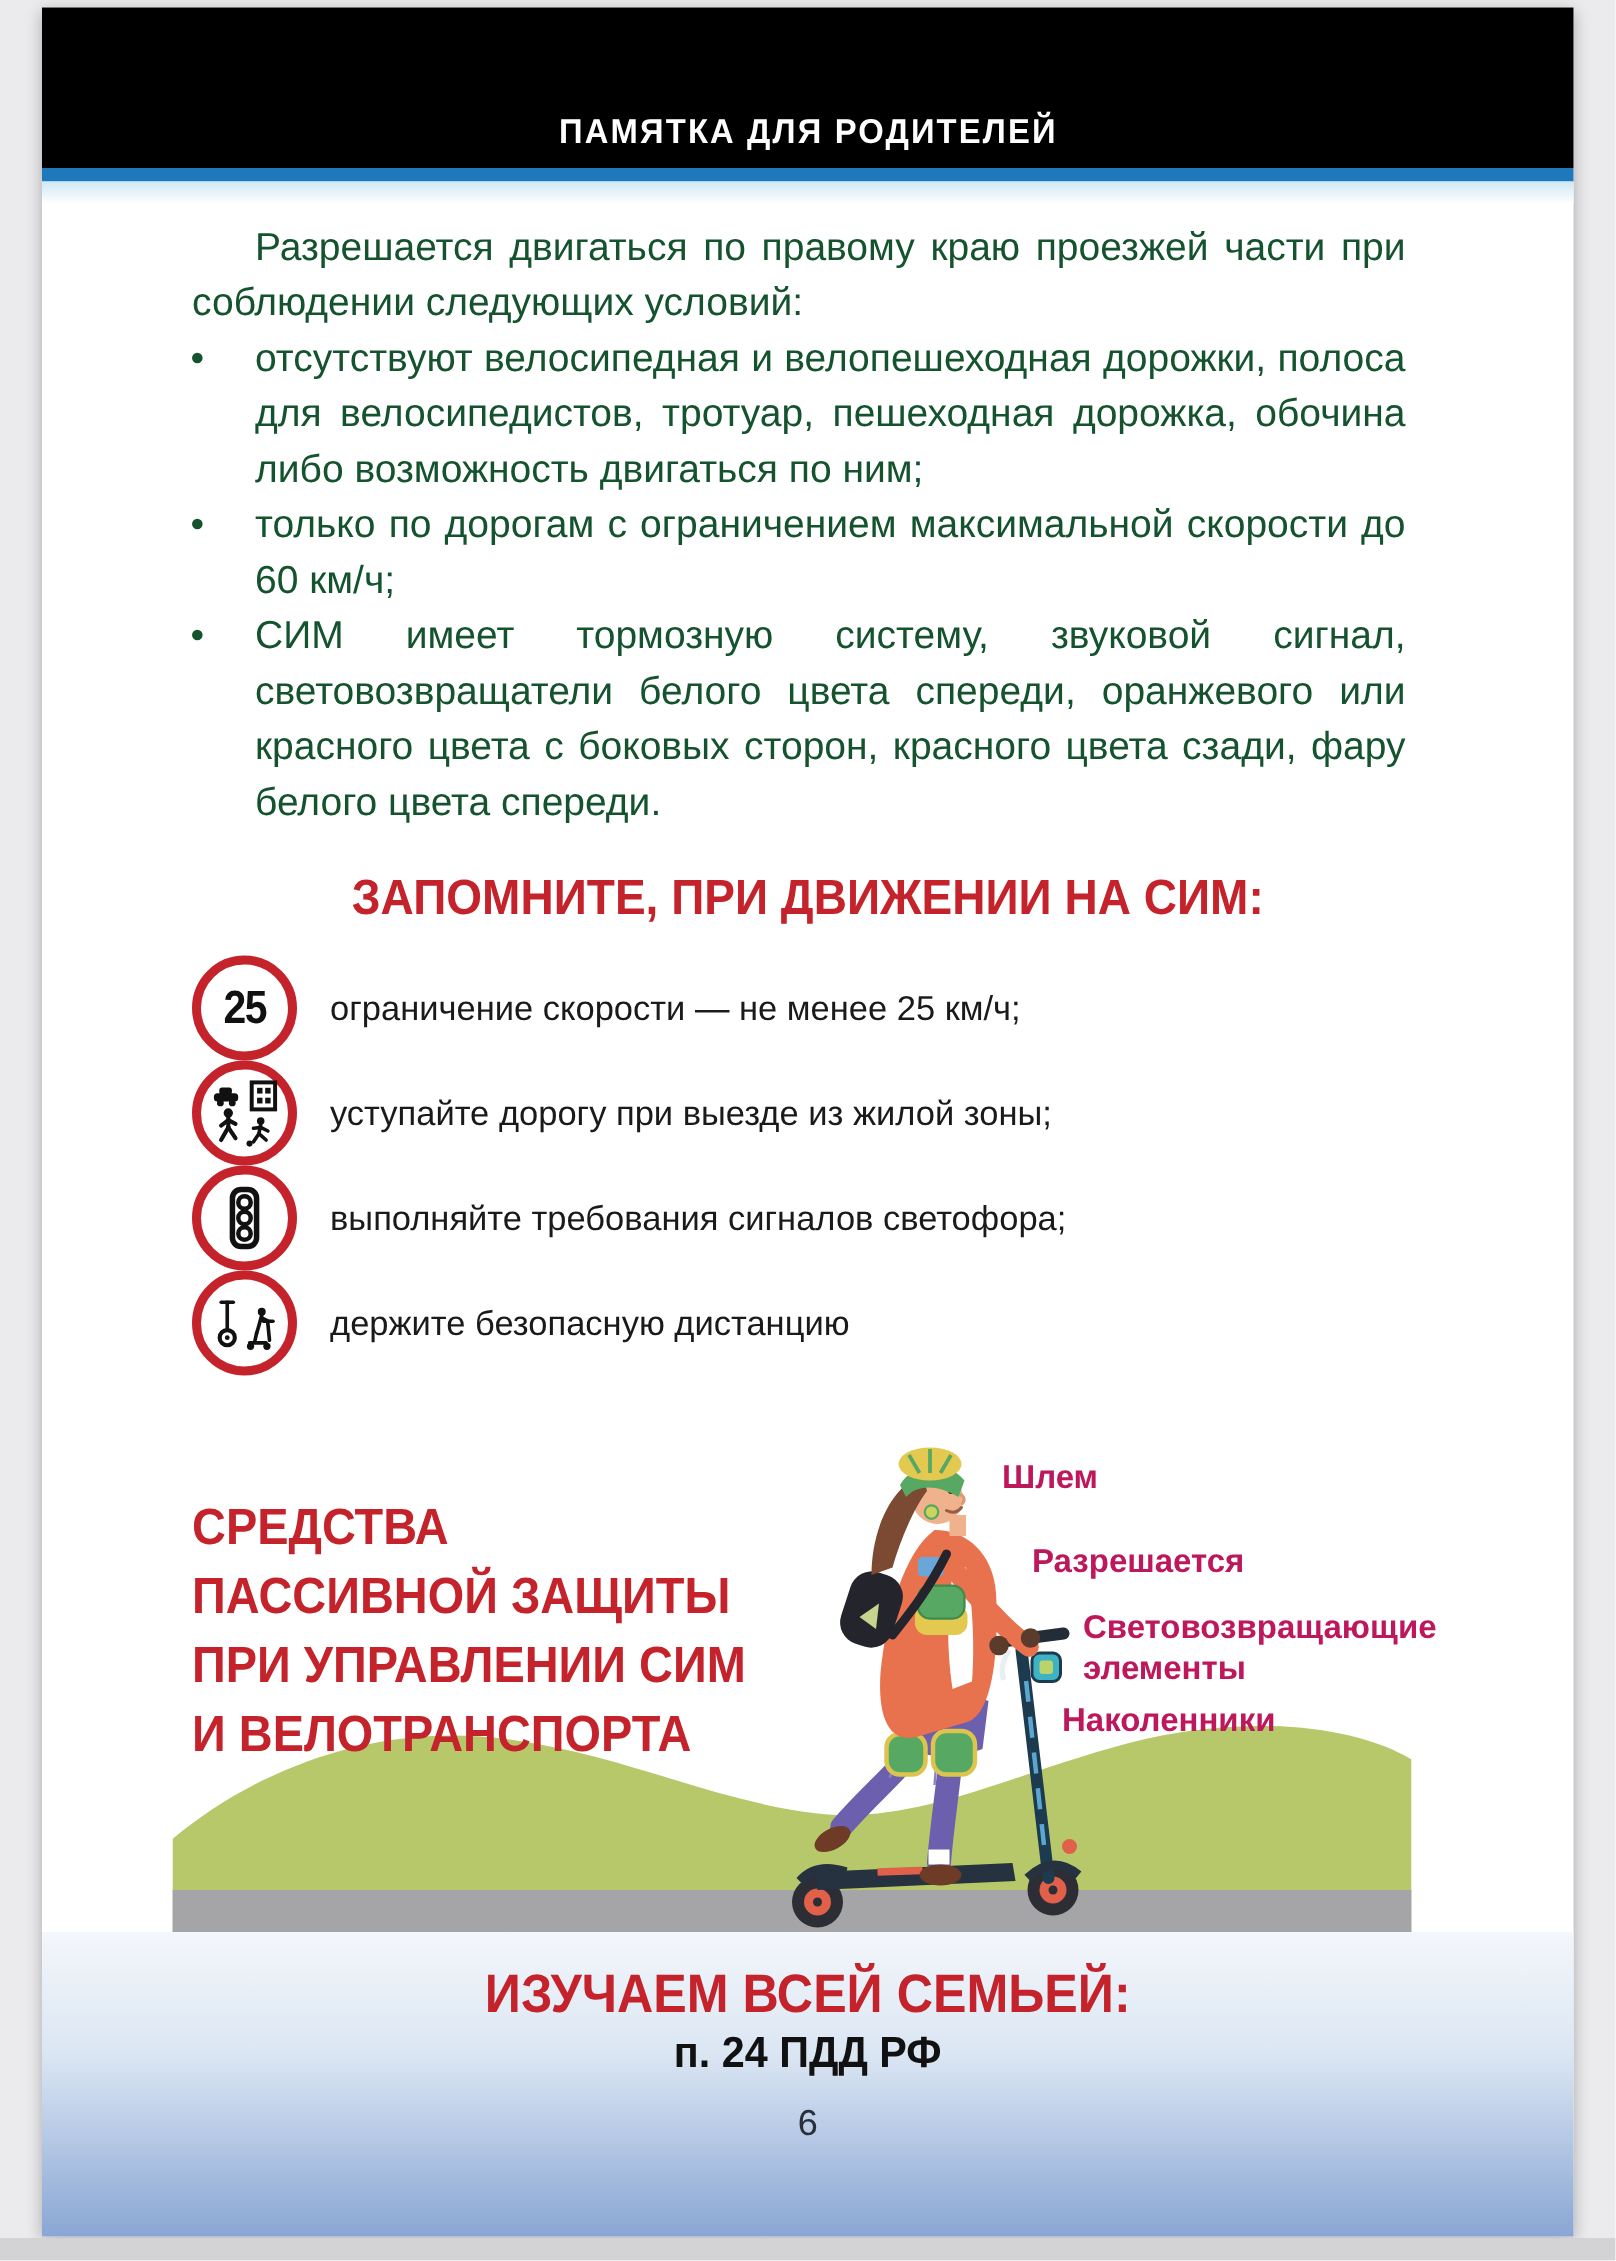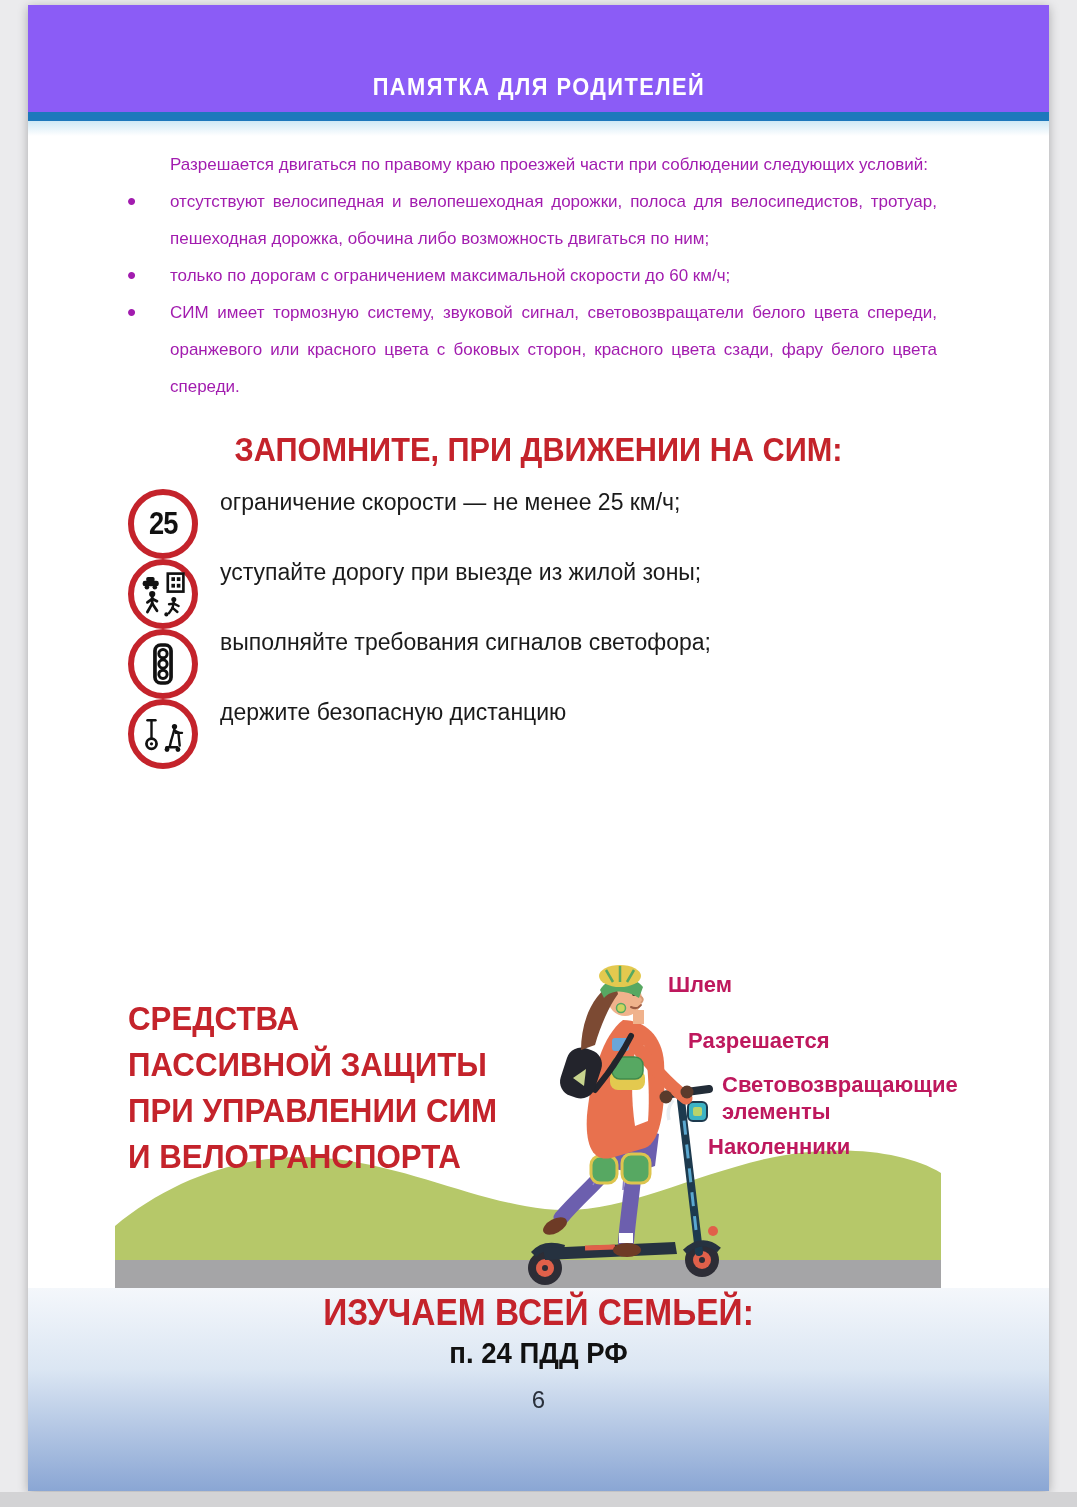--- a/index.html
+++ b/index.html
@@ -8,42 +8,42 @@
     background:#ebebed;
     font-family:"Liberation Sans",sans-serif;
   }
   .floor{position:absolute;left:0;bottom:0;width:100%;height:15px;background:#d3d3d5;}
   .page{
     position:absolute;left:28px;top:5px;width:1021px;height:1486px;
     background:#fff;box-shadow:0 2px 10px rgba(0,0,0,.28);
   }
   
   .header-band{
-    height:107px;background:#8b5cf6;display:flex;align-items:flex-end;justify-content:center;
+    height:107px;background:#000000;display:flex;align-items:flex-end;justify-content:center;
     padding-bottom:11px;box-sizing:border-box;
   }
   .page-title{
     color:#fff;font-size:23px;font-weight:bold;letter-spacing:1.5px;
     transform:scaleX(.95);transform-origin:center;
   }
   .header-stripe{height:9px;background:#1e78bc;}
   .header-fade{height:15px;background:linear-gradient(#cfe8f5,#ffffff);}
   
-  .intro{margin:10px 112px 0 100px;color:#a21caf;font-size:17px;line-height:37px;}
+  .intro{margin:10px 112px 0 100px;color:#14532d;font-size:26px;line-height:37px;}
   .intro-lead{text-indent:42px;text-align:justify;margin:0;}
   .bullet-list{list-style:none;margin:0 0 10px -1px;padding:0;}
   .bullet-item{position:relative;padding-left:43px;text-align:justify;}
   .bullet-item::before{content:"\2022";position:absolute;left:0;top:0;font-size:26px;}
   
   .reminder-heading{
     margin-top:26px;text-align:center;color:#c4232b;font-size:33px;font-weight:800;
     transform:scaleX(.93);transform-origin:center;letter-spacing:0;
   }
   .reminder-list{margin:20px 0 0 100px;}
-  .reminder-item{display:flex;gap:22px;height:70px;}
+  .reminder-item{display:flex;align-items:center;gap:22px;height:70px;}
   .sign{
     width:70px;height:70px;flex:0 0 70px;box-sizing:border-box;border:6px solid #c4232b;
     border-radius:50%;background:#fff;display:flex;align-items:center;justify-content:center;
   }
   .sign-25-text{font-size:31px;font-weight:900;color:#111;letter-spacing:-1px;transform:scaleX(.88);}
   .reminder-text{font-size:23px;color:#1a1a1a;}
   
   .protection-heading{
     position:absolute;left:100px;top:990px;color:#c4232b;font-size:34px;line-height:46px;
     font-weight:800;transform:scaleX(.92);transform-origin:left top;z-index:5;
@@ -53,21 +53,21 @@
   .rider{position:absolute;left:495px;top:945px;width:270px;height:340px;z-index:4;}
   .equip-label{position:absolute;z-index:6;font-size:22px;font-weight:bold;color:#be185d;line-height:27px;}
   .label-helmet{left:640px;top:966px;}
   .label-elbow{left:660px;top:1022px;}
   .label-reflective{left:694px;top:1066px;}
   .label-knee{left:680px;top:1128px;text-align:right;}
   
   .footer-area{
     position:absolute;left:0;top:1283px;width:100%;height:203px;z-index:2;
     background:linear-gradient(180deg,#f4f7fb 0%,#dbe6f3 40%,#8aa6d4 100%);
-    text-align:center;box-sizing:border-box;padding-top:4px;
+    text-align:center;box-sizing:border-box;padding-top:20px;
   }
   .study-heading{color:#c4232b;font-size:36px;font-weight:800;transform:scaleX(.93);transform-origin:center;}
   .study-reference{color:#111;font-size:29px;font-weight:800;margin-top:3px;transform:scaleX(.95);transform-origin:center;}
   .page-number{margin-top:16px;font-size:24px;color:#29303b;}
 </style>
 </head>
 <body>
 
 <div class="page">
 

